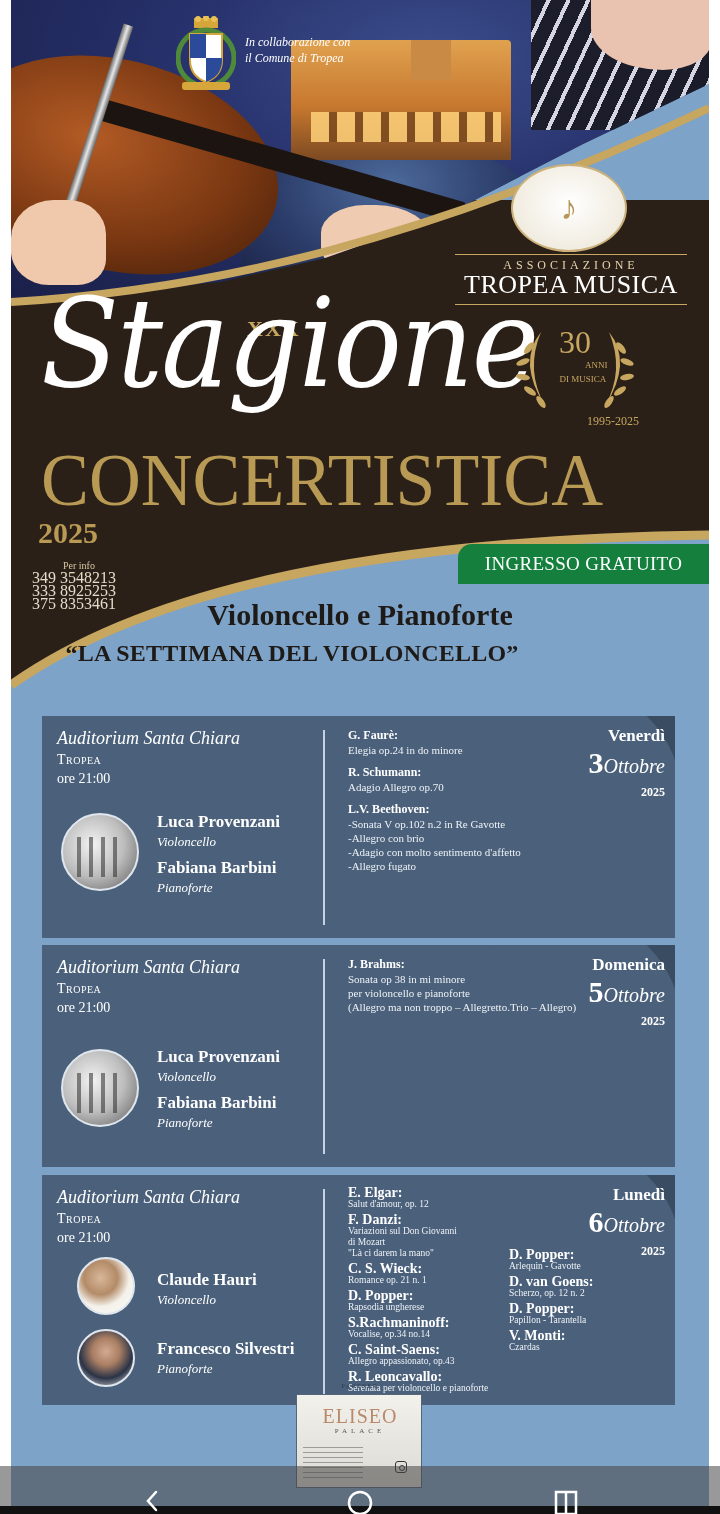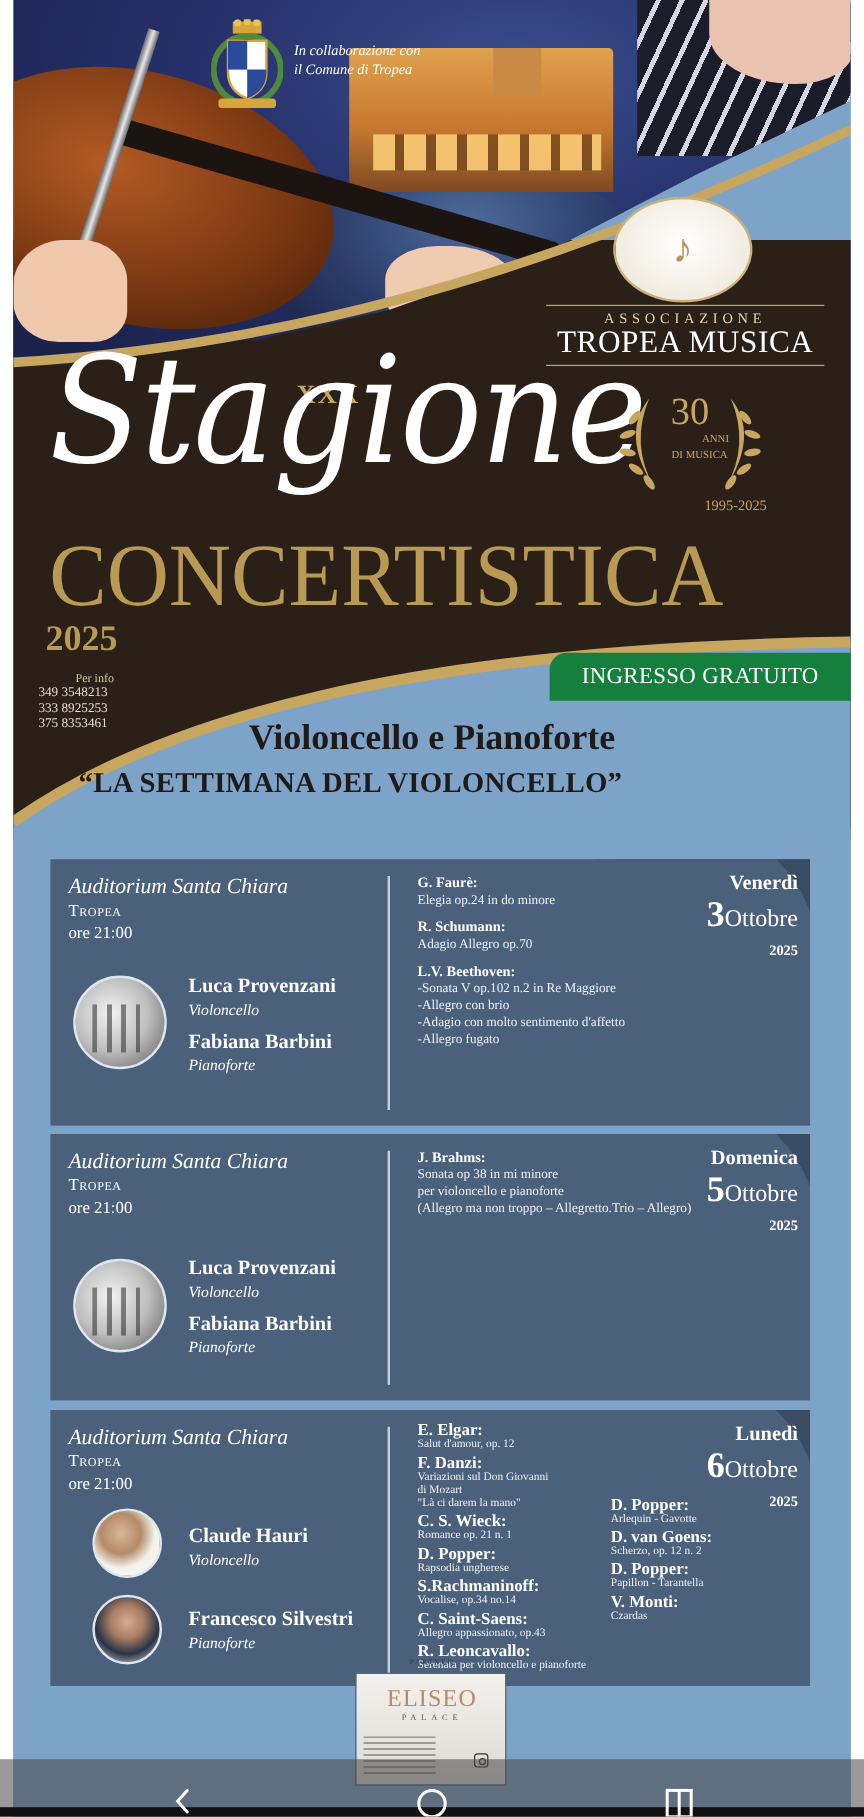--- a/index.html
+++ b/index.html
@@ -46,21 +46,21 @@
     font-family: "DejaVu Serif", "Liberation Serif", serif; font-weight: normal; transform: scaleX(0.92); transform-origin: left; }
   .laurel { position: absolute; left: 500px; top: 322px; width: 128px; height: 92px; }
   .anniv-num { position: absolute; left: 532px; top: 318px; width: 64px; text-align: center; color: #c7a660; font-size: 32px; line-height: 48px; }
   .anniv-anni { position: absolute; left: 574px; top: 360px; color: #c7a660; font-size: 9px; }
   .anniv-di { position: absolute; left: 540px; top: 374px; width: 64px; text-align: center; color: #c7a660; font-size: 9px; }
   .anniv-years { position: absolute; left: 500px; top: 414px; width: 128px; text-align: right; color: #c7a660; font-size: 12px; }
 
   .concertistica { position: absolute; left: 30px; top: 440px; color: #b99a54; font-size: 74px; line-height: 80px; letter-spacing: 0px; transform: scaleX(0.97); transform-origin: left; }
   .year { position: absolute; left: 27px; top: 516px; color: #b99a54; font-size: 30px; font-weight: bold; }
   .info-label { position: absolute; left: 52px; top: 560px; color: #d9c9a4; font-size: 10px; }
-  .info-phones { position: absolute; left: 21px; top: 571px; color: #e6dcc8; font-size: 11px; line-height: 13px; }
+  .info-phones { position: absolute; left: 21px; top: 571px; color: #e6dcc8; font-size: 16px; line-height: 13px; }
 
   .ingresso { position: absolute; left: 447px; top: 544px; width: 251px; height: 40px; background: #15803d; border-radius: 14px 0 0 0;
     color: #ffffff; font-size: 19px; display: flex; align-items: center; justify-content: center; letter-spacing: 0.3px; }
 
   .subtitle { position: absolute; left: 0; top: 598px; width: 698px; text-align: center; color: #1e1a17; font-size: 30px; font-weight: bold; }
   .subtitle2 { position: absolute; left: 0; top: 640px; width: 562px; text-align: center; color: #1e1a17; font-size: 24px; font-weight: bold; letter-spacing: 0.2px; }
 
   
   .concert { position: absolute; left: 31px; width: 633px; background: #4b617b; overflow: hidden; margin-top: 30px; }
   .corner { position: absolute; right: -40px; top: -90px; width: 200px; height: 200px; border-radius: 50%; background: #3a4c61; }
@@ -86,21 +86,21 @@
   .composer { font-size: 12px; font-weight: bold; line-height: 15px; }
   .work { font-size: 11px; line-height: 14px; color: #eef2f7; }
   .program.compact .prog-item { margin-bottom: 4px; }
   .program.compact .composer { font-size: 14px; line-height: 12px; }
   .program.compact .work { font-size: 9.5px; line-height: 11px; }
 
   .date { position: absolute; right: 10px; top: 10px; text-align: right; color: #ffffff; }
   .date-day { font-size: 17px; font-weight: bold; line-height: 20px; }
   .date-main { line-height: 34px; }
   .date-num { font-size: 30px; font-weight: bold; }
-  .date-month { font-size: 20px; }
+  .date-month { font-size: 20px; font-style: italic; }
   .date-year { font-size: 12px; font-weight: bold; line-height: 14px; }
 
   
   .partner-label { position: absolute; left: 0; top: 1383px; width: 698px; text-align: center; color: #2d3b4f; font-size: 6px; letter-spacing: 1.5px; }
   .partner-card { position: absolute; left: 285px; top: 1394px; width: 126px; height: 94px; background: linear-gradient(180deg, #f3f1ec 0%, #dcdad4 100%); border: 1px solid #55657a; }
   .partner-brand { position: absolute; left: 0; top: 10px; width: 126px; text-align: center; color: #b88a6a; font-size: 20px; letter-spacing: 1px; }
   .partner-sub { position: absolute; left: 0; top: 32px; width: 126px; text-align: center; color: #555; font-size: 7px; letter-spacing: 4px; }
   .partner-lines { position: absolute; left: 6px; top: 52px; width: 60px; height: 34px;
     background: repeating-linear-gradient(180deg, #6b6b6b 0 1px, transparent 1px 5px); opacity: .6; }
   .insta { position: absolute; left: 98px; top: 66px; width: 12px; height: 12px; border: 1.5px solid #333; border-radius: 3px; }
@@ -225,21 +225,21 @@
       <div class="prog-item">
         <div class="composer">G. Faurè:</div>
         <div class="work">Elegia op.24 in do minore</div>
       </div>
       <div class="prog-item">
         <div class="composer">R. Schumann:</div>
         <div class="work">Adagio Allegro op.70</div>
       </div>
       <div class="prog-item">
         <div class="composer">L.V. Beethoven:</div>
-        <div class="work">-Sonata V op.102 n.2 in Re Maggiore</div>
+        <div class="work">-Sonata V op.102 n.2 in Re Gavotte</div>
         <div class="work">-Allegro con brio</div>
         <div class="work">-Adagio con molto sentimento d'affetto</div>
         <div class="work">-Allegro fugato</div>
       </div>
     </div>
     <div class="date">
       <div class="date-day">Venerdì</div>
       <div class="date-main"><span class="date-num">3</span><span class="date-month">Ottobre</span></div>
       <div class="date-year">2025</div>
     </div>

